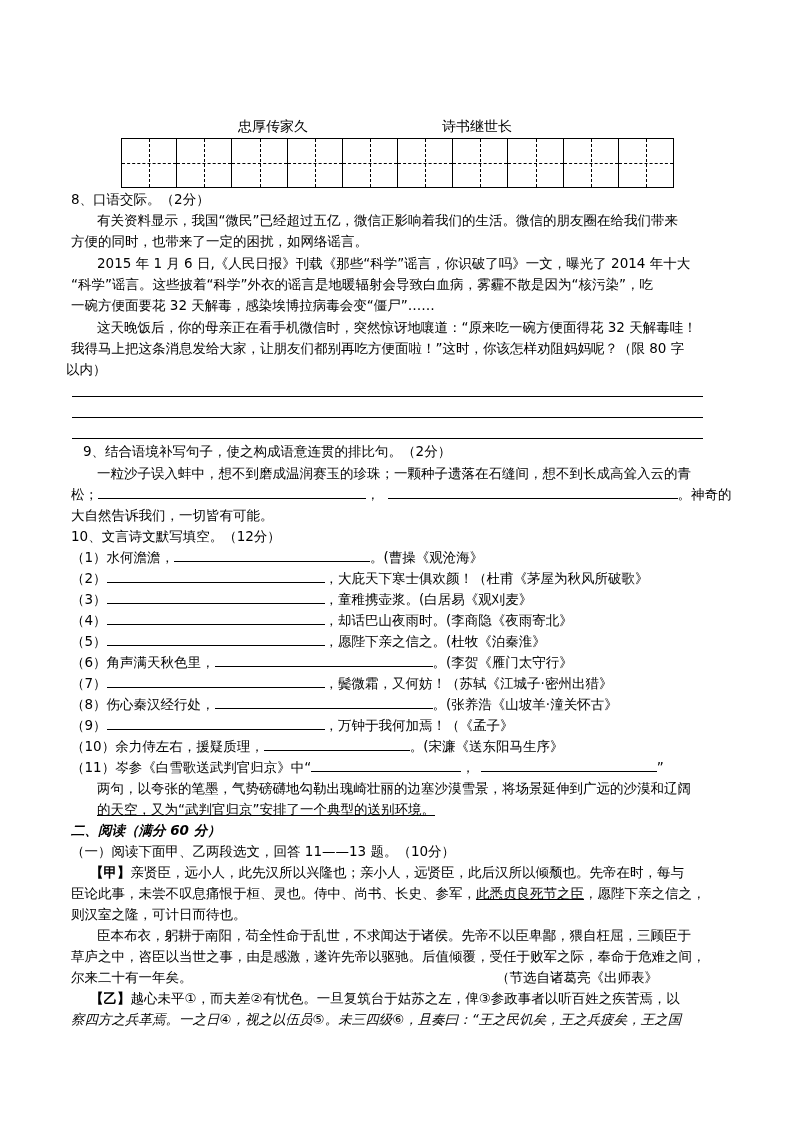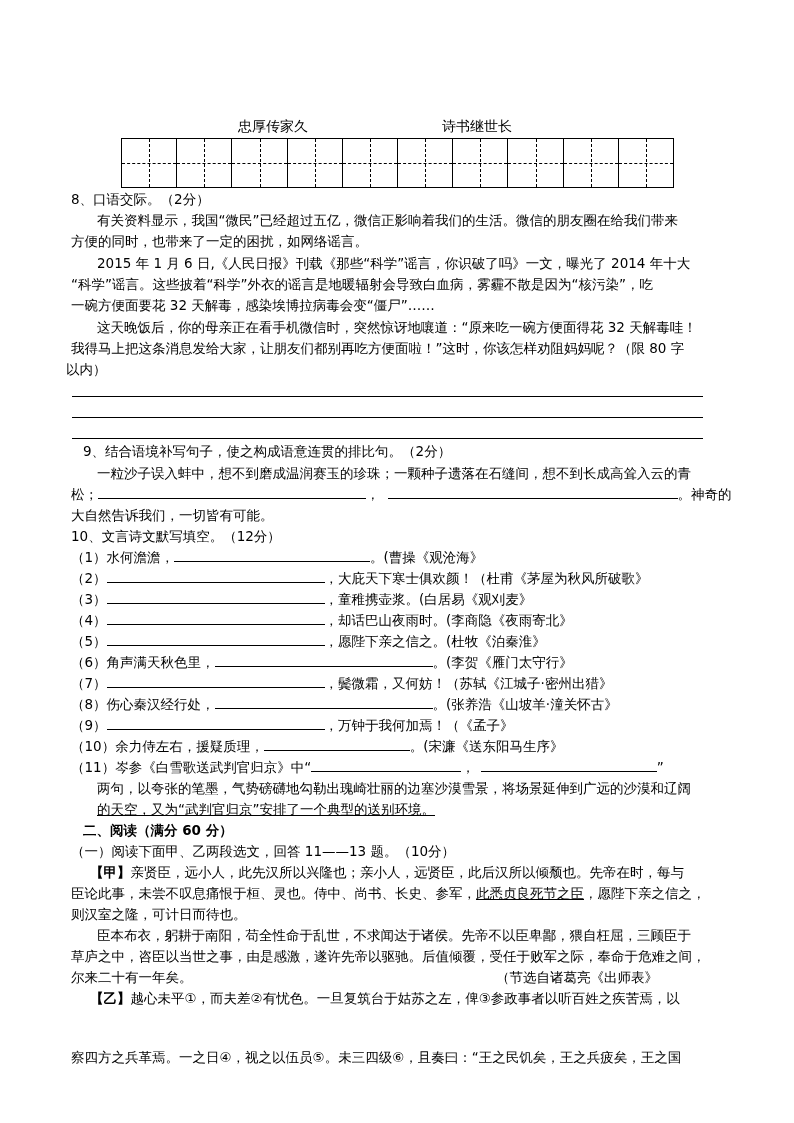--- a/index.html
+++ b/index.html
@@ -107,29 +107,29 @@
 </div>
 <div class="abs" style="left:71px;top:736px;">
   <span>（10）</span><span>余力侍左右，援疑质理，</span><span class="blank" style="width:146px;"></span><span>。(宋濂《送东阳马生序》</span>
 </div>
 <div class="abs" style="left:71px;top:757px;">
   <span>（11）</span><span>岑参《白雪歌送武判官归京》中“</span><span class="blank" style="width:150px;"></span><span>，</span><span class="blank" style="width:176px;margin-left:6px;"></span><span>”</span>
 </div>
 <div class="abs" style="left:97px;top:778px;">两句，以夸张的笔墨，气势磅礴地勾勒出瑰崎壮丽的边塞沙漠雪景，将场景延伸到广远的沙漠和辽阔</div>
 <div class="abs" style="left:97px;top:799px;text-decoration:underline;">的天空，又为“武判官归京”安排了一个典型的送别环境。</div>
 
-<div class="abs bold" style="left:83px;top:820px;">二、阅读（满分 60 分）</div>
+<div class="abs bold" style="left:71px;top:820px;font-style:italic;">二、阅读（满分 60 分）</div>
 <div class="abs" style="left:71px;top:841px;">（一）阅读下面甲、乙两段选文，回答 11——13 题。（10分）</div>
 <div class="abs" style="left:90px;top:862px;text-align:center;">
   <span class="bold">【甲】</span><span>亲贤臣，远小人，此先汉所以兴隆也；亲小人，远贤臣，此后汉所以倾颓也。先帝在时，每与</span>
 </div>
 <div class="abs" style="left:71px;top:883px;">
   <span>臣论此事，未尝不叹息痛恨于桓、灵也。侍中、尚书、长史、参军，</span><span class="ul">此悉贞良死节之臣</span><span>，愿陛下亲之信之，</span>
 </div>
 <div class="abs" style="left:71px;top:904px;">则汉室之隆，可计日而待也。</div>
 <div class="abs" style="left:97px;top:925px;">臣本布衣，躬耕于南阳，苟全性命于乱世，不求闻达于诸侯。先帝不以臣卑鄙，猥自枉屈，三顾臣于</div>
 <div class="abs" style="left:71px;top:946px;">草庐之中，咨臣以当世之事，由是感激，遂许先帝以驱驰。后值倾覆，受任于败军之际，奉命于危难之间，</div>
 <div class="abs" style="left:71px;top:967px;">尔来二十有一年矣。</div>
 <div class="abs" style="left:496px;top:967px;">（节选自诸葛亮《出师表》</div>
 <div class="abs" style="left:90px;top:988px;">
   <span class="bold">【乙】</span><span>越心未平①，而夫差②有忧色。一旦复筑台于姑苏之左，俾③参政事者以听百姓之疾苦焉，以</span>
 </div>
-<div class="abs" style="left:71px;top:1047px;">察四方之兵革焉。一之日④，视之以伍员⑤。未三四级⑥，且奏曰：“王之民饥矣，王之兵疲矣，王之国</div>
+<div class="abs" style="left:71px;top:1009px;font-style:italic;">察四方之兵革焉。一之日④，视之以伍员⑤。未三四级⑥，且奏曰：“王之民饥矣，王之兵疲矣，王之国</div>
 
 </body></html>

